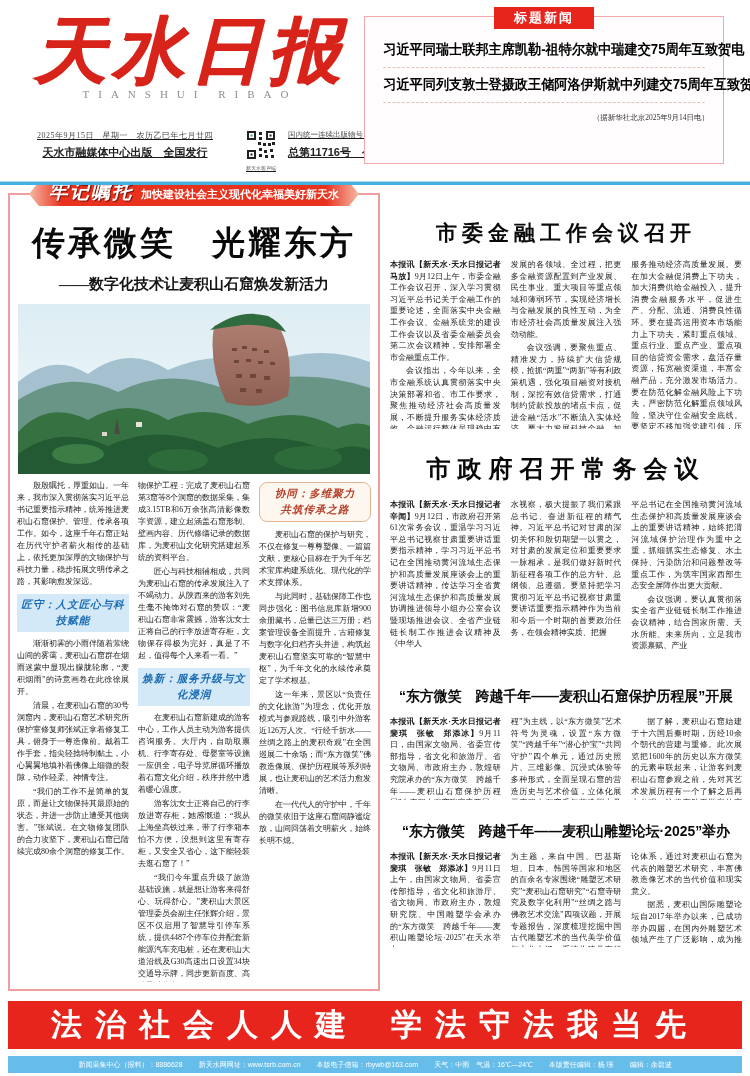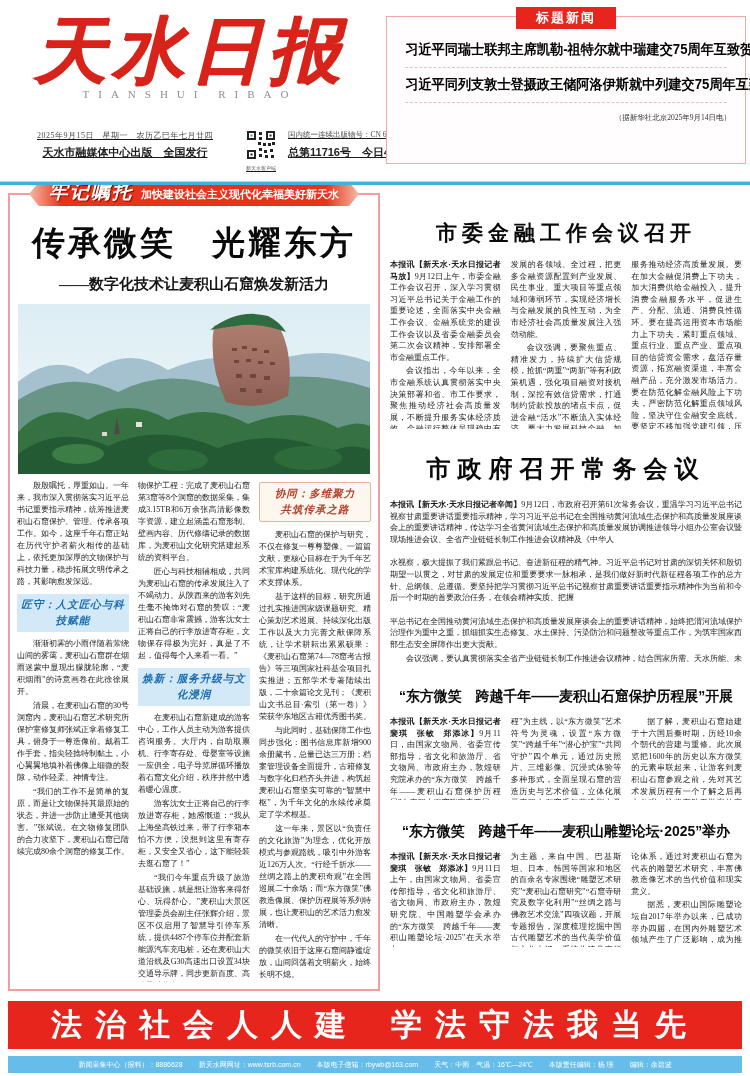--- a/index.html
+++ b/index.html
@@ -15,21 +15,21 @@
   .mast-info{position:absolute;left:16px;top:130px;width:480px;display:flex;gap:10px;align-items:flex-start;text-decoration:underline;}
   .info-dates{width:218px;text-align:center;}
   .info-dates .l1{font-size:8px;color:#4a4a4a;letter-spacing:.5px;}
   .info-dates .l2{font-size:11px;font-weight:bold;color:#222;margin-top:4px;font-family:"Liberation Sans",sans-serif;}
   .qrwrap{width:34px;text-align:center;}
   .qrcap{font-size:5px;color:#555;margin-top:1px;}
   .info-issn{text-align:left;}
   .info-issn .l1{font-size:7.5px;color:#4a4a4a;}
   .info-issn .l2{font-size:11px;font-weight:bold;color:#222;margin-top:5px;font-family:"Liberation Sans",sans-serif;}
   
-  .hlbox{position:absolute;right:4px;top:16px;width:358px;height:146px;border:1px solid #f0a8a8;background:#fffdfd;}
+  .hlbox{position:absolute;right:26px;top:16px;width:358px;height:146px;border:1px solid #f0a8a8;background:#fffdfd;}
   .hlbadge{position:absolute;top:-10px;left:50%;transform:translateX(-50%);background:#e8251c;color:#fff;
            font-family:"Liberation Sans",sans-serif;font-weight:bold;font-size:13px;padding:2px 20px;letter-spacing:2px;}
   .hlitems{padding:16px 8px 2px;}
   .hlitem{font-family:"Liberation Sans",sans-serif;font-weight:bold;font-size:14px;color:#000;
           text-align:center;white-space:nowrap;transform:scaleX(.94);transform-origin:center;
           padding:8px 0 9px;border-bottom:1px dashed #eeb9b9;line-height:1.2;}
   .hlsource{font-size:7.5px;color:#333;text-align:right;padding:8px 14px 0 0;}
   
   .blue-rule{height:3px;background:#45afe0;border-top:1px solid #a9dcf3;margin-top:1px;}
   
@@ -47,38 +47,38 @@
   .fsub{font-weight:bold;font-size:15px;text-align:center;margin-top:9px;color:#151515;}
   .fphoto{display:block;margin:10px auto 6px;}
   .fcols{display:flex;gap:9px;height:502px;overflow:hidden;margin-top:4px;}
   .fcol{flex:1;font-size:8px;line-height:1.5;text-align:justify;color:#1b1b1b;}
   .fcol p{margin:0 0 2px;text-indent:2em;}
   .byline{font-size:8.5px;font-weight:bold;border-bottom:1px solid #8a8a8a;padding-bottom:5px;margin-bottom:7px;}
   .byline .b2{text-align:right;padding-right:14px;margin-top:2px;}
   .sec-blue{background:#d3e9f7;color:#1b6cb3;font-weight:bold;font-style:italic;font-size:10.5px;
             text-align:center;padding:3px 0;margin:6px 0;letter-spacing:1px;}
   .sec-tan{background:#fdf7ef;border:1px solid #e2b493;color:#b5402a;font-weight:bold;font-style:italic;
-           font-size:10.5px;text-align:center;padding:3px 10px;margin:2px 0 7px;letter-spacing:1px;border-radius:2px;}
+           font-size:10.5px;text-align:center;padding:3px 10px;margin:2px 0 7px;letter-spacing:1px;border-radius:8px;}
   
   .rightcol{flex:1;display:flex;flex-direction:column;min-width:0;}
   .art-title-lg{font-family:"Liberation Serif",serif;font-weight:bold;font-size:21px;letter-spacing:5px;
                 text-align:center;color:#0a0a0a;}
   .art-title-xl{font-family:"Liberation Serif",serif;font-weight:bold;font-size:24px;letter-spacing:7px;
                 text-align:center;color:#0a0a0a;}
   .art-title-md{font-family:"Liberation Sans",sans-serif;font-weight:bold;font-size:14.5px;
                 text-align:center;color:#0a0a0a;white-space:nowrap;transform:scaleX(.96);transform-origin:center;}
   .cols{display:flex;gap:10px;font-size:8px;line-height:1.45;text-align:justify;color:#1b1b1b;overflow:hidden;}
   .cols .c{flex:1;min-width:0;}
   .cols p{margin:0 0 2px;text-indent:2em;}
   .cols p.noind{text-indent:0;}
   .lead{font-weight:bold;}
   .mt1{margin-top:26px;} .mb1{margin-bottom:12px;}
   .mt2{margin-top:24px;} .mb2{margin-bottom:14px;}
   .mt3{margin-top:22px;} .mb3{margin-bottom:10px;}
-  .h170{height:170px;} .h166{height:166px;flex-direction:column;} .h84{height:84px;} .h96{height:96px;}
+  .h170{height:170px;} .h166{height:166px;} .h84{height:84px;} .h96{height:96px;}
   
   .law{margin:10px 8px 0;height:48px;background:#e8251c;display:flex;align-items:center;justify-content:center;gap:32px;}
   .law span{color:#fff;font-family:"Liberation Sans",sans-serif;font-weight:bold;font-size:31px;letter-spacing:13px;}
   .fbar{margin:7px 8px 0;height:17px;background:#66bde9;display:flex;align-items:center;justify-content:center;gap:16px;}
   .fbar span{color:#fff;font-size:7px;font-family:"Liberation Sans",sans-serif;white-space:nowrap;}
 </style>
 </head>
 <body>
 
 <div class="page">
@@ -201,21 +201,20 @@
           <p class="noind" style="text-indent:0">物保护工程：完成了麦积山石窟第3窟等8个洞窟的数据采集，集成3.15TB和6万余张高清影像数字资源，建立起涵盖石窟形制、壁画内容、历代修缮记录的数据库，为麦积山文化研究搭建起系统的资料平台。</p>
           <p>匠心与科技相辅相成，共同为麦积山石窟的传承发展注入了不竭动力。从陕西来的游客刘先生毫不掩饰对石窟的赞叹：“麦积山石窟非常震撼，游客沈女士正将自己的行李放进寄存柜，文物保存得极为完好，真是了不起，值得每个人来看一看。”</p>
           <div class="sec-blue">焕新：服务升级与文化浸润</div>
           <p>在麦积山石窟新建成的游客中心，工作人员主动为游客提供咨询服务。大厅内，自助取票机、行李寄存处、母婴室等设施一应俱全，电子导览屏循环播放着石窟文化介绍，秩序井然中透着暖心温度。</p>
           <p>游客沈女士正将自己的行李放进寄存柜，她感慨道：“我从上海坐高铁过来，带了行李箱本怕不方便，没想到这里有寄存柜，又安全又省心，这下能轻装去逛石窟了！”</p>
           <p>“我们今年重点升级了旅游基础设施，就是想让游客来得舒心、玩得舒心。”麦积山大景区管理委员会副主任张辉介绍，景区不仅启用了智慧导引停车系统，提供4487个停车位并配套新能源汽车充电桩，还在麦积山大道沿线及G30高速出口设置34块交通导示牌，同步更新百度、高德导航信息。</p>
         </div>
         <div class="fcol">
           <div class="sec-tan">协同：多维聚力共筑传承之路</div>
           <p>麦积山石窟的保护与研究，不仅在修复一尊尊塑像、一篇篇文献，更核心目标在于为千年艺术宝库构建系统化、现代化的学术支撑体系。</p>
-          <p>基于这样的目标，研究所通过扎实推进国家级课题研究、精心策划艺术巡展、持续深化出版工作以及大力完善文献保障系统，让学术耕耘出累累硕果：《麦积山石窟第74—78窟考古报告》等三项国家社科基金项目扎实推进；五部学术专著陆续出版，二十余篇论文见刊；《麦积山文书总目·索引（第一卷）》荣获华东地区古籍优秀图书奖。</p>
           <p>与此同时，基础保障工作也同步强化：图书信息库新增900余册藏书，总量已达三万册；档案管理设备全面提升，古籍修复与数字化归档齐头并进，构筑起麦积山石窟坚实可靠的“智慧中枢”，为千年文化的永续传承奠定了学术根基。</p>
           <p>这一年来，景区以“负责任的文化旅游”为理念，优化开放模式与参观路线，吸引中外游客近126万人次。“行经千折水——丝绸之路上的麦积奇观”在全国巡展二十余场；而“东方微笑”佛教造像展、保护历程展等系列特展，也让麦积山的艺术活力愈发清晰。</p>
           <p>在一代代人的守护中，千年的微笑依旧于这座石窟间静谧绽放，山间回荡着文明薪火，始终长明不熄。</p>
         </div>
       </div>
     </div>
 
     <div class="rightcol">
 
       <div>

